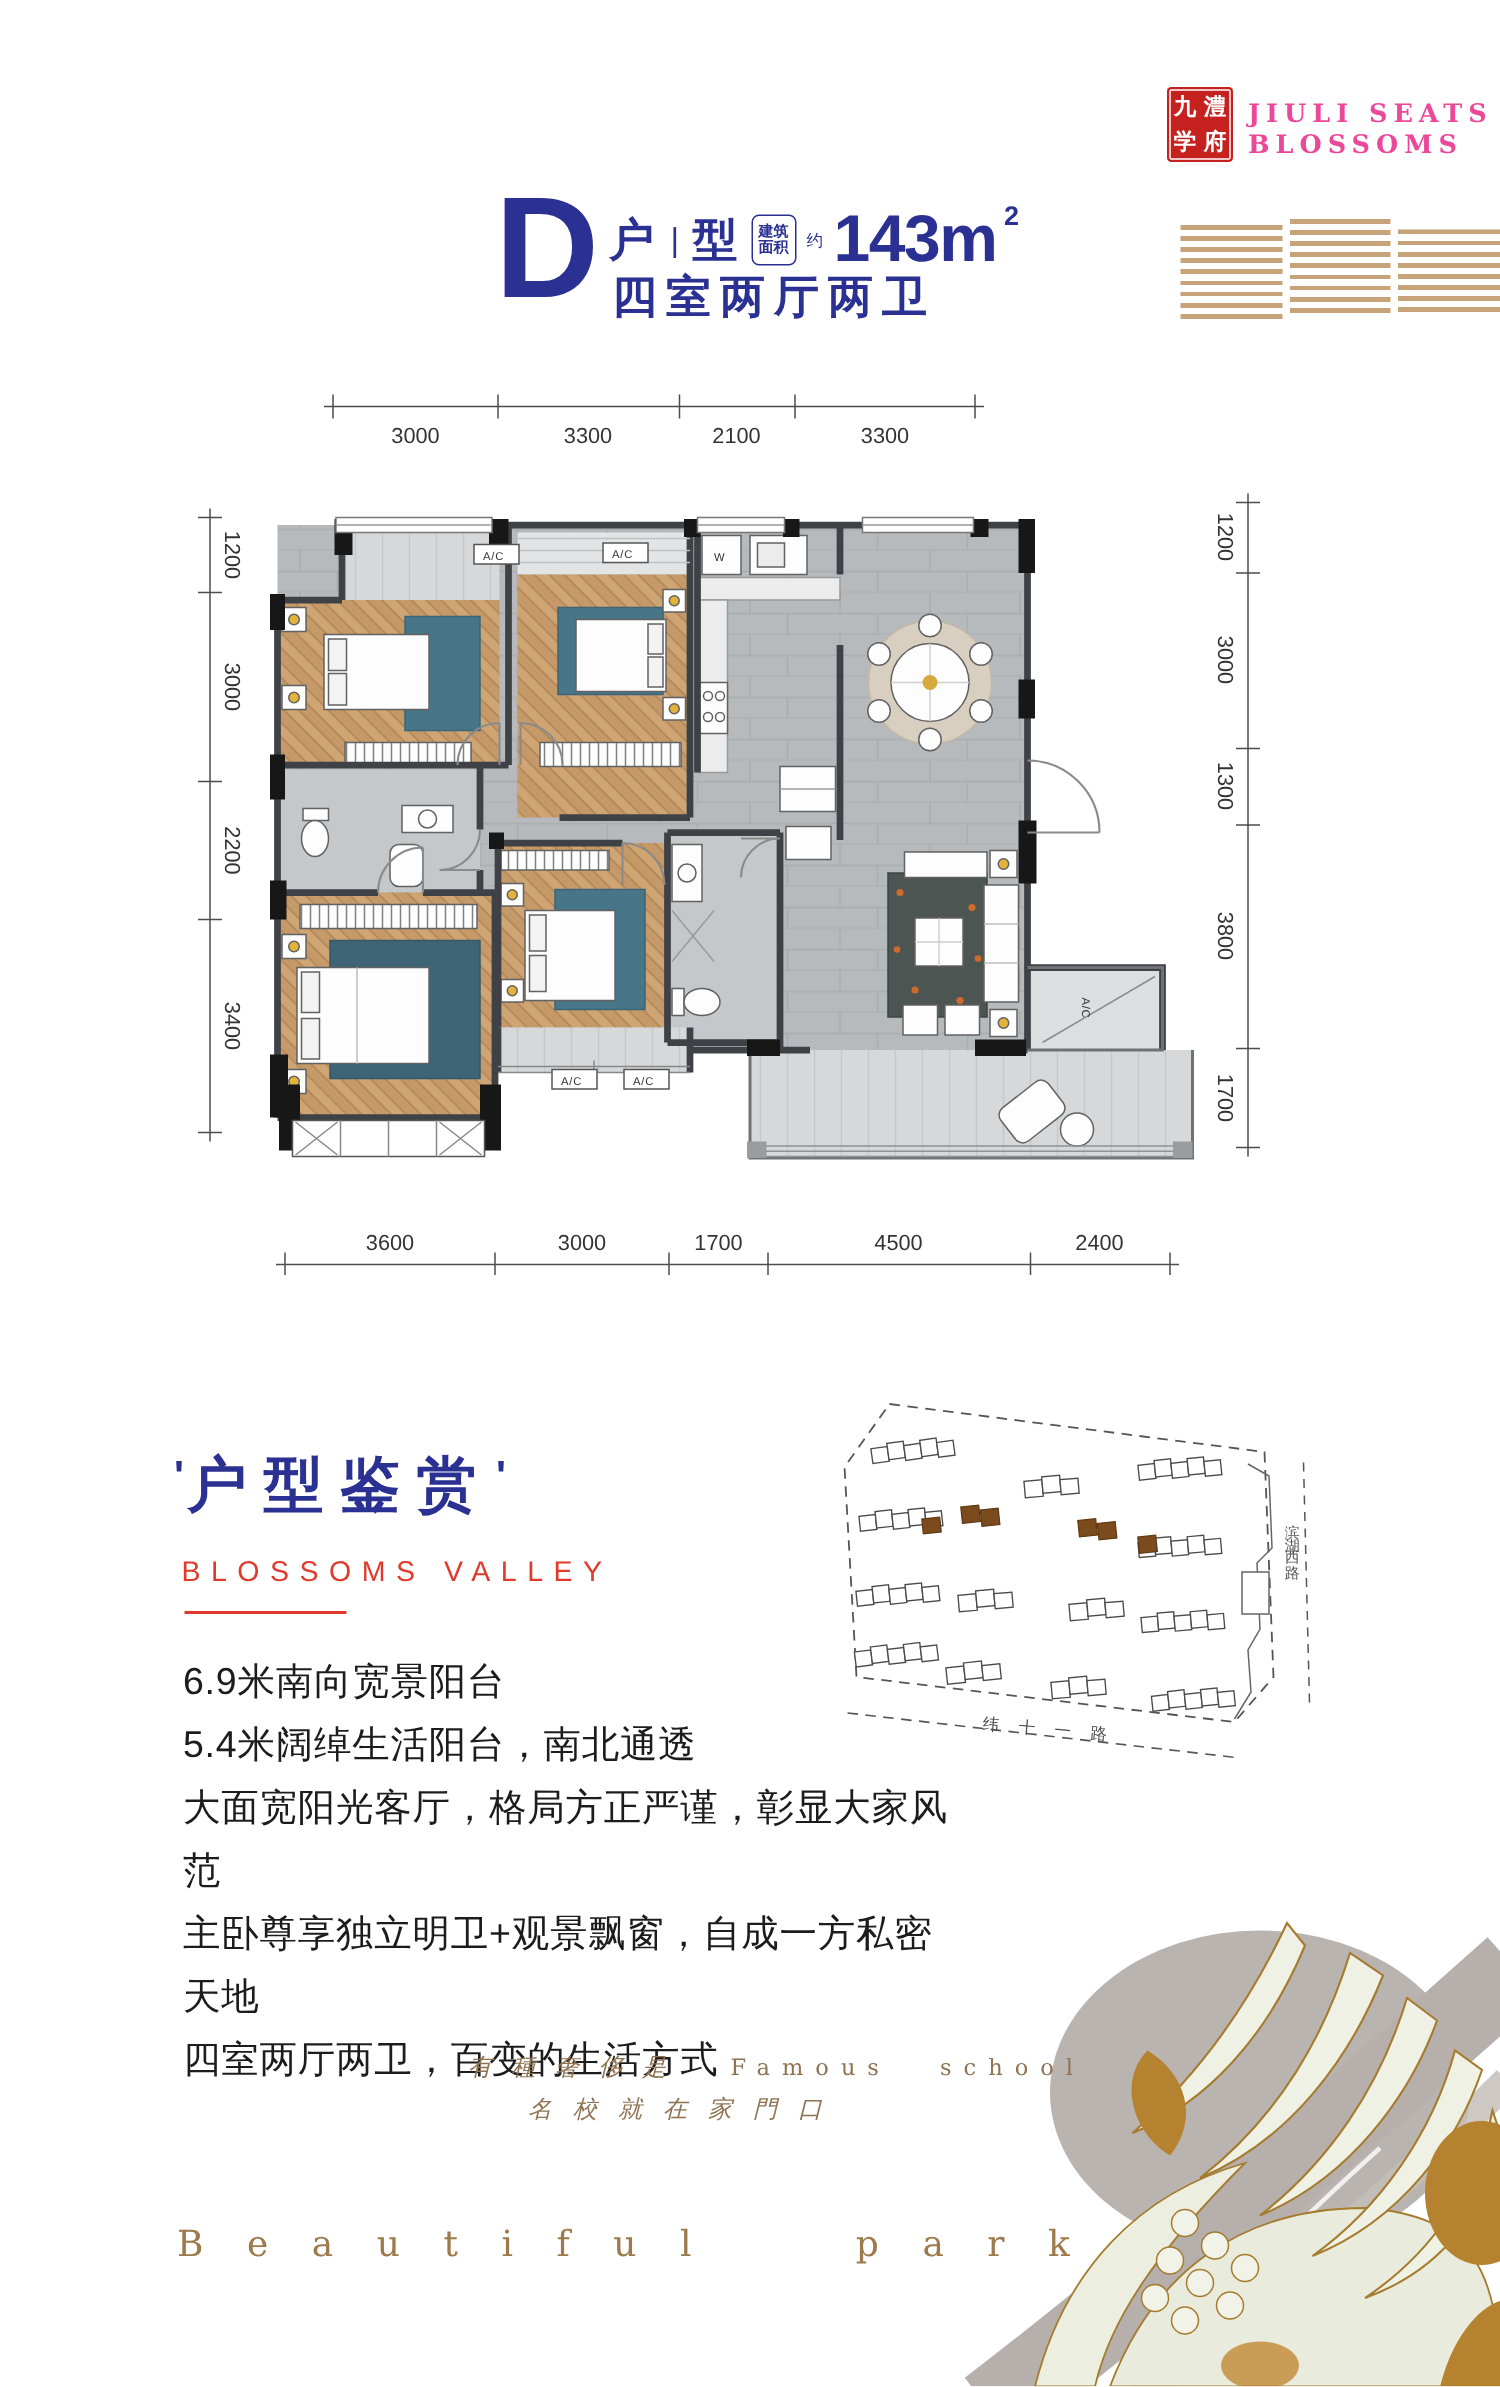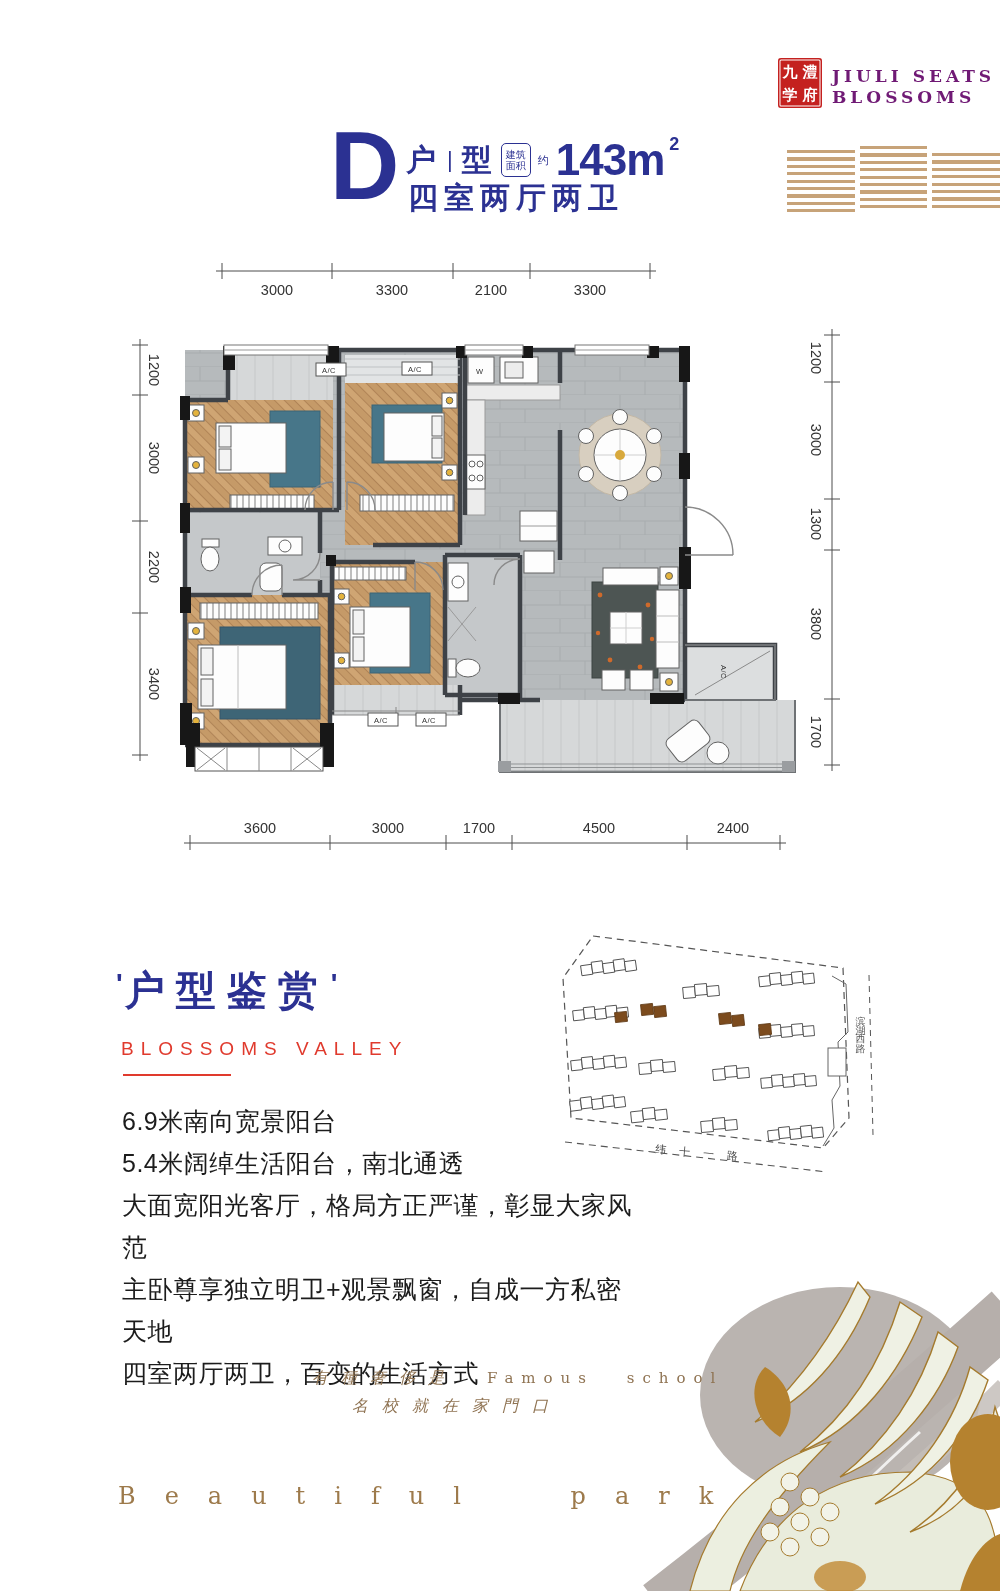--- a/index.html
+++ b/index.html
@@ -5,34 +5,34 @@
   html,body{margin:0;padding:0;background:#fff;}
   .page{position:relative;width:1000px;height:1591px;background:#fff;overflow:hidden;
         font-family:"Liberation Sans",sans-serif;color:#222;}
   .abs{position:absolute;}
 
   
   .seal{left:778px;top:58px;width:44px;height:50px;background:#c4211f;border-radius:3px;
         display:grid;grid-template-columns:1fr 1fr;box-shadow:inset 0 0 0 1.5px #c4211f, inset 0 0 0 2.5px #fff;
         align-items:center;justify-items:center;padding:2px;box-sizing:border-box;}
   .seal span{color:#fff;font-size:15px;line-height:1;font-weight:600;}
-  .brand-name{left:832px;top:66px;font-family:"DejaVu Serif",serif;color:#701a75;}
+  .brand-name{left:832px;top:66px;font-family:"DejaVu Serif",serif;color:#ec4899;}
   .brand-name div{font-size:17px;letter-spacing:4px;font-weight:600;line-height:21px;}
   .stripes{left:787px;top:150px;width:213px;height:64px;display:flex;gap:5px;}
   .stripes div{flex:1;background:repeating-linear-gradient(180deg,#c7a379 0 3.2px,#fff 3.2px 7.4px);}
   .stripes .s2{margin-top:-4px;height:64px;}
   .stripes .s3{margin-top:3px;height:57px;}
 
   
   .big-d{left:330px;top:118px;font-size:96px;font-weight:700;color:#2b3192;line-height:1;}
   .unit-row1{left:406px;top:138px;display:flex;align-items:center;gap:7px;color:#2b3192;}
   .unit-type{font-size:30px;font-weight:700;letter-spacing:2px;}
   .type-div{font-size:22px;font-weight:400;margin:0 2px;color:#2b3192;}
   .area-box{border:1.5px solid #2b3192;border-radius:5px;padding:5px 4px;font-size:10px;
-            line-height:11px;text-align:center;font-weight:400;}
+            line-height:11px;text-align:center;font-weight:700;}
   .approx{font-size:11px;align-self:center;}
   .area-val{font-size:44px;font-weight:700;letter-spacing:-1px;line-height:1;}
   .area-sup{font-size:18px;font-weight:700;position:relative;top:-16px;left:-2px;}
   .unit-row2{left:408px;top:178px;font-size:30px;font-weight:700;letter-spacing:6px;color:#2b3192;}
 
   
   .sc-title{left:116px;top:968px;display:flex;align-items:flex-start;color:#2b3192;}
   .sc-quote{font-size:28px;font-weight:700;line-height:1;margin-top:2px;}
   .sc-text{font-size:40px;font-weight:700;letter-spacing:11px;line-height:1.1;margin:0 2px;}
   .sc-sub{left:121px;top:1038px;font-size:19px;letter-spacing:7px;color:#e03a2d;}

